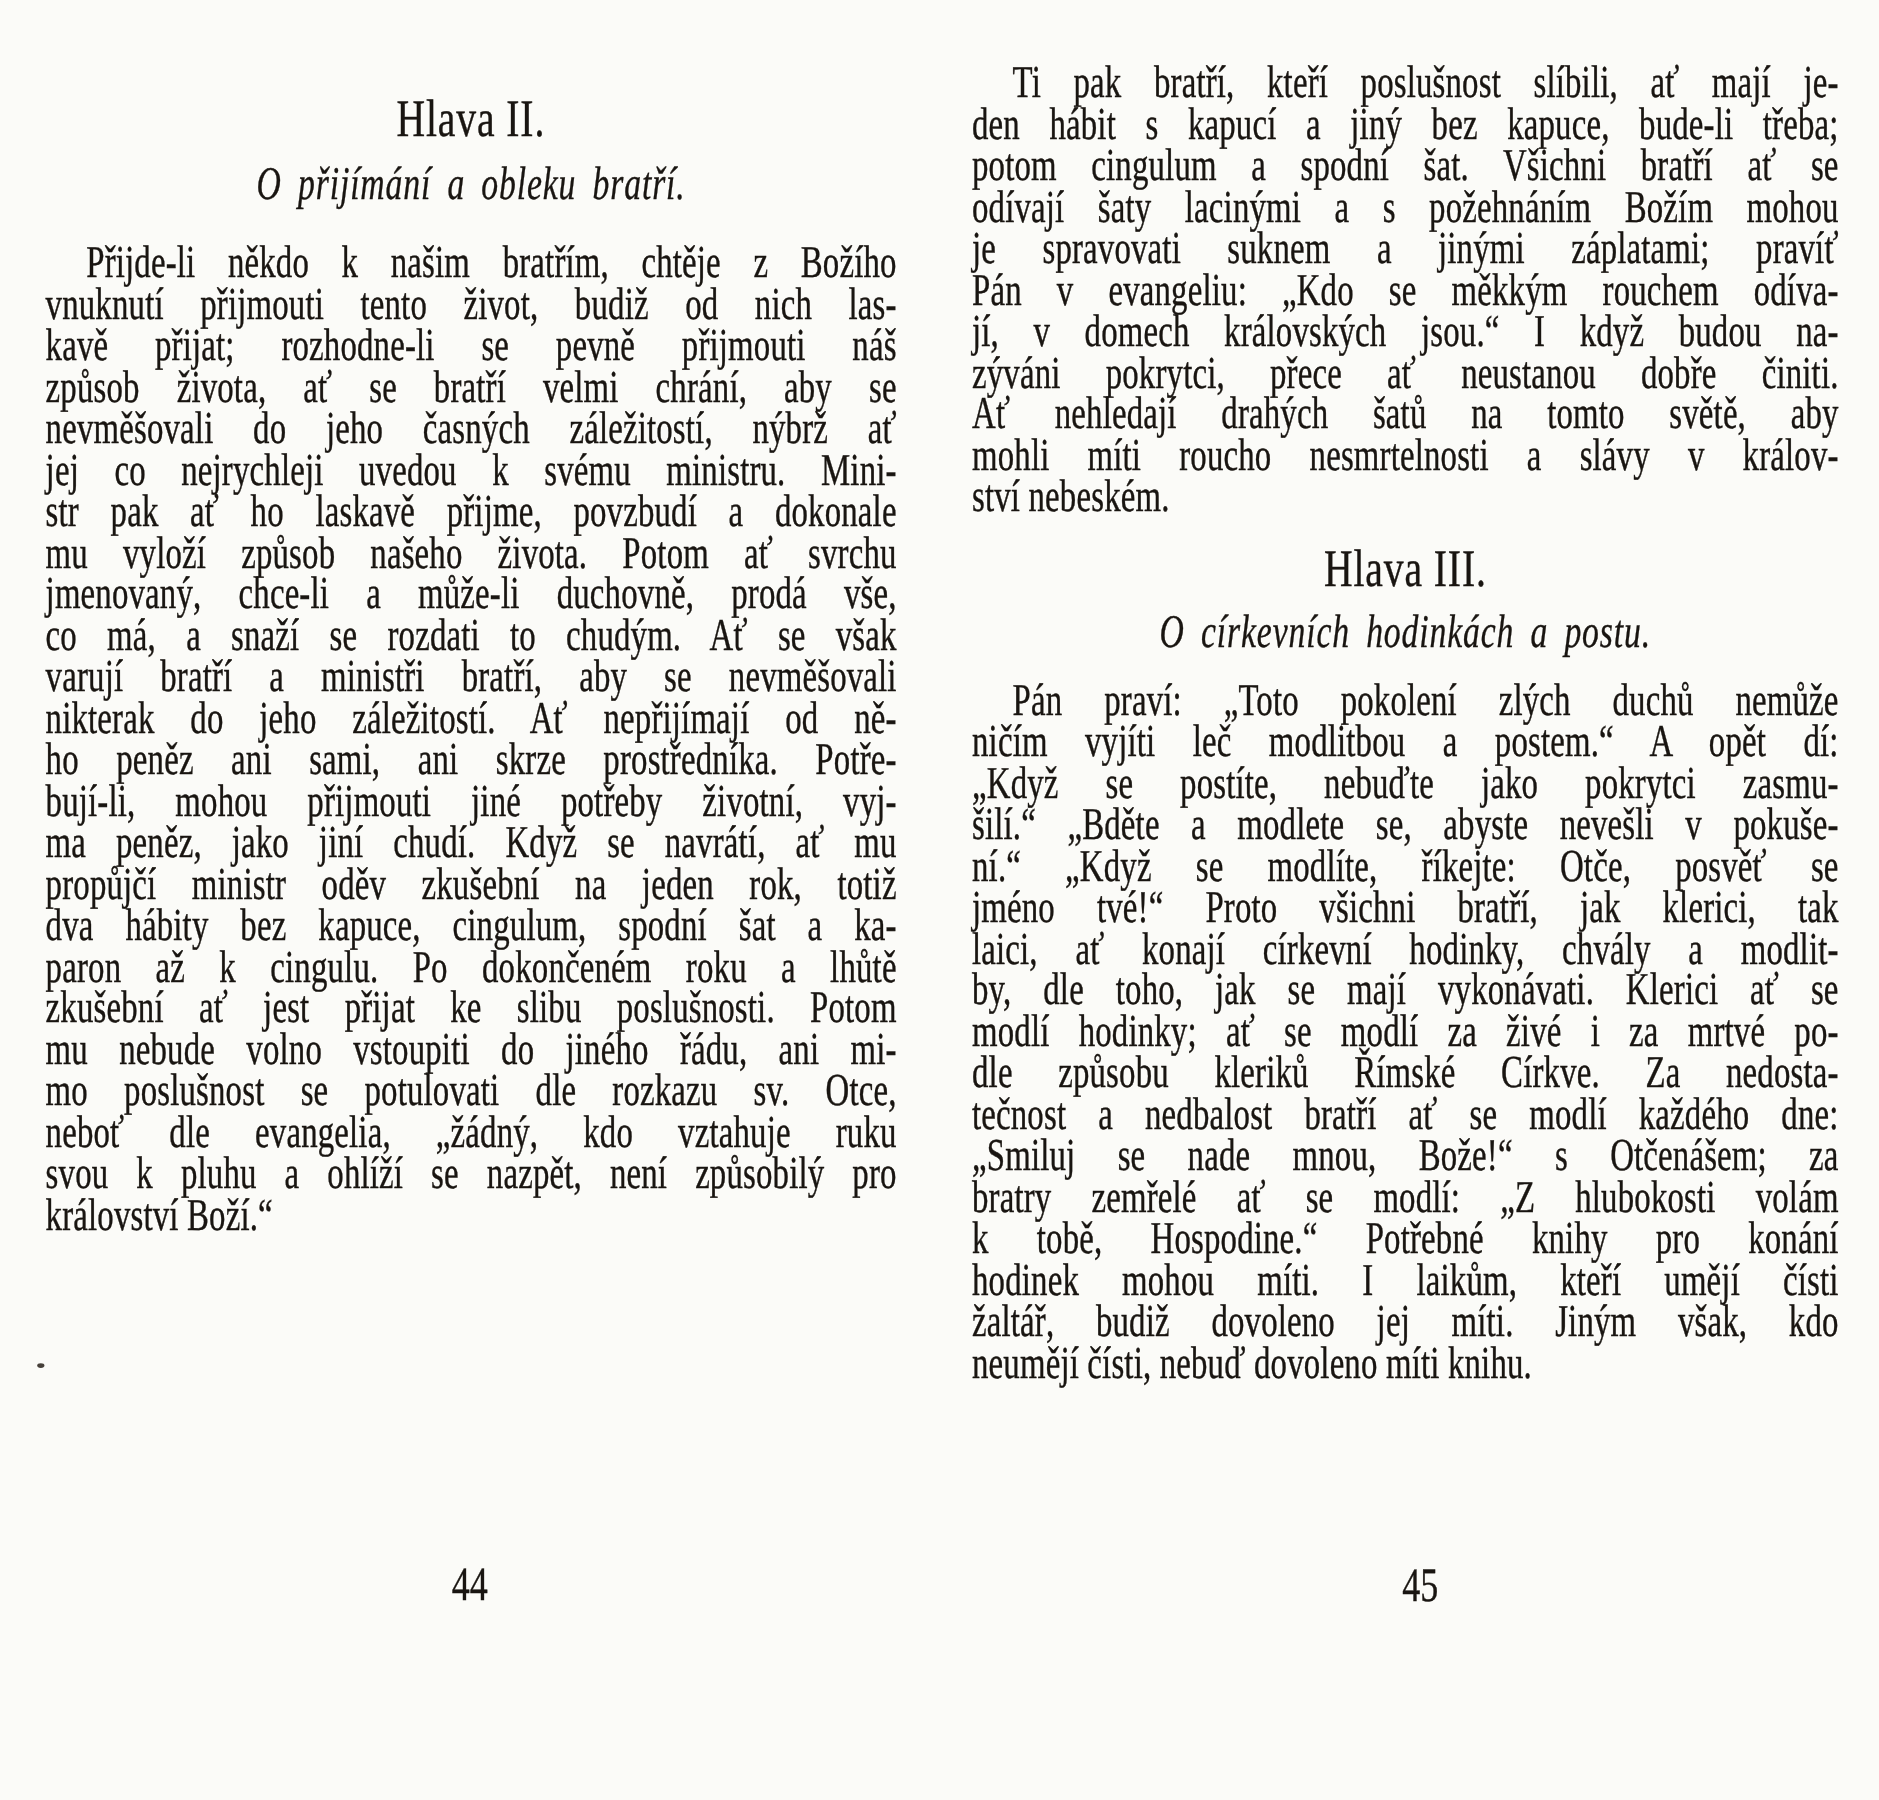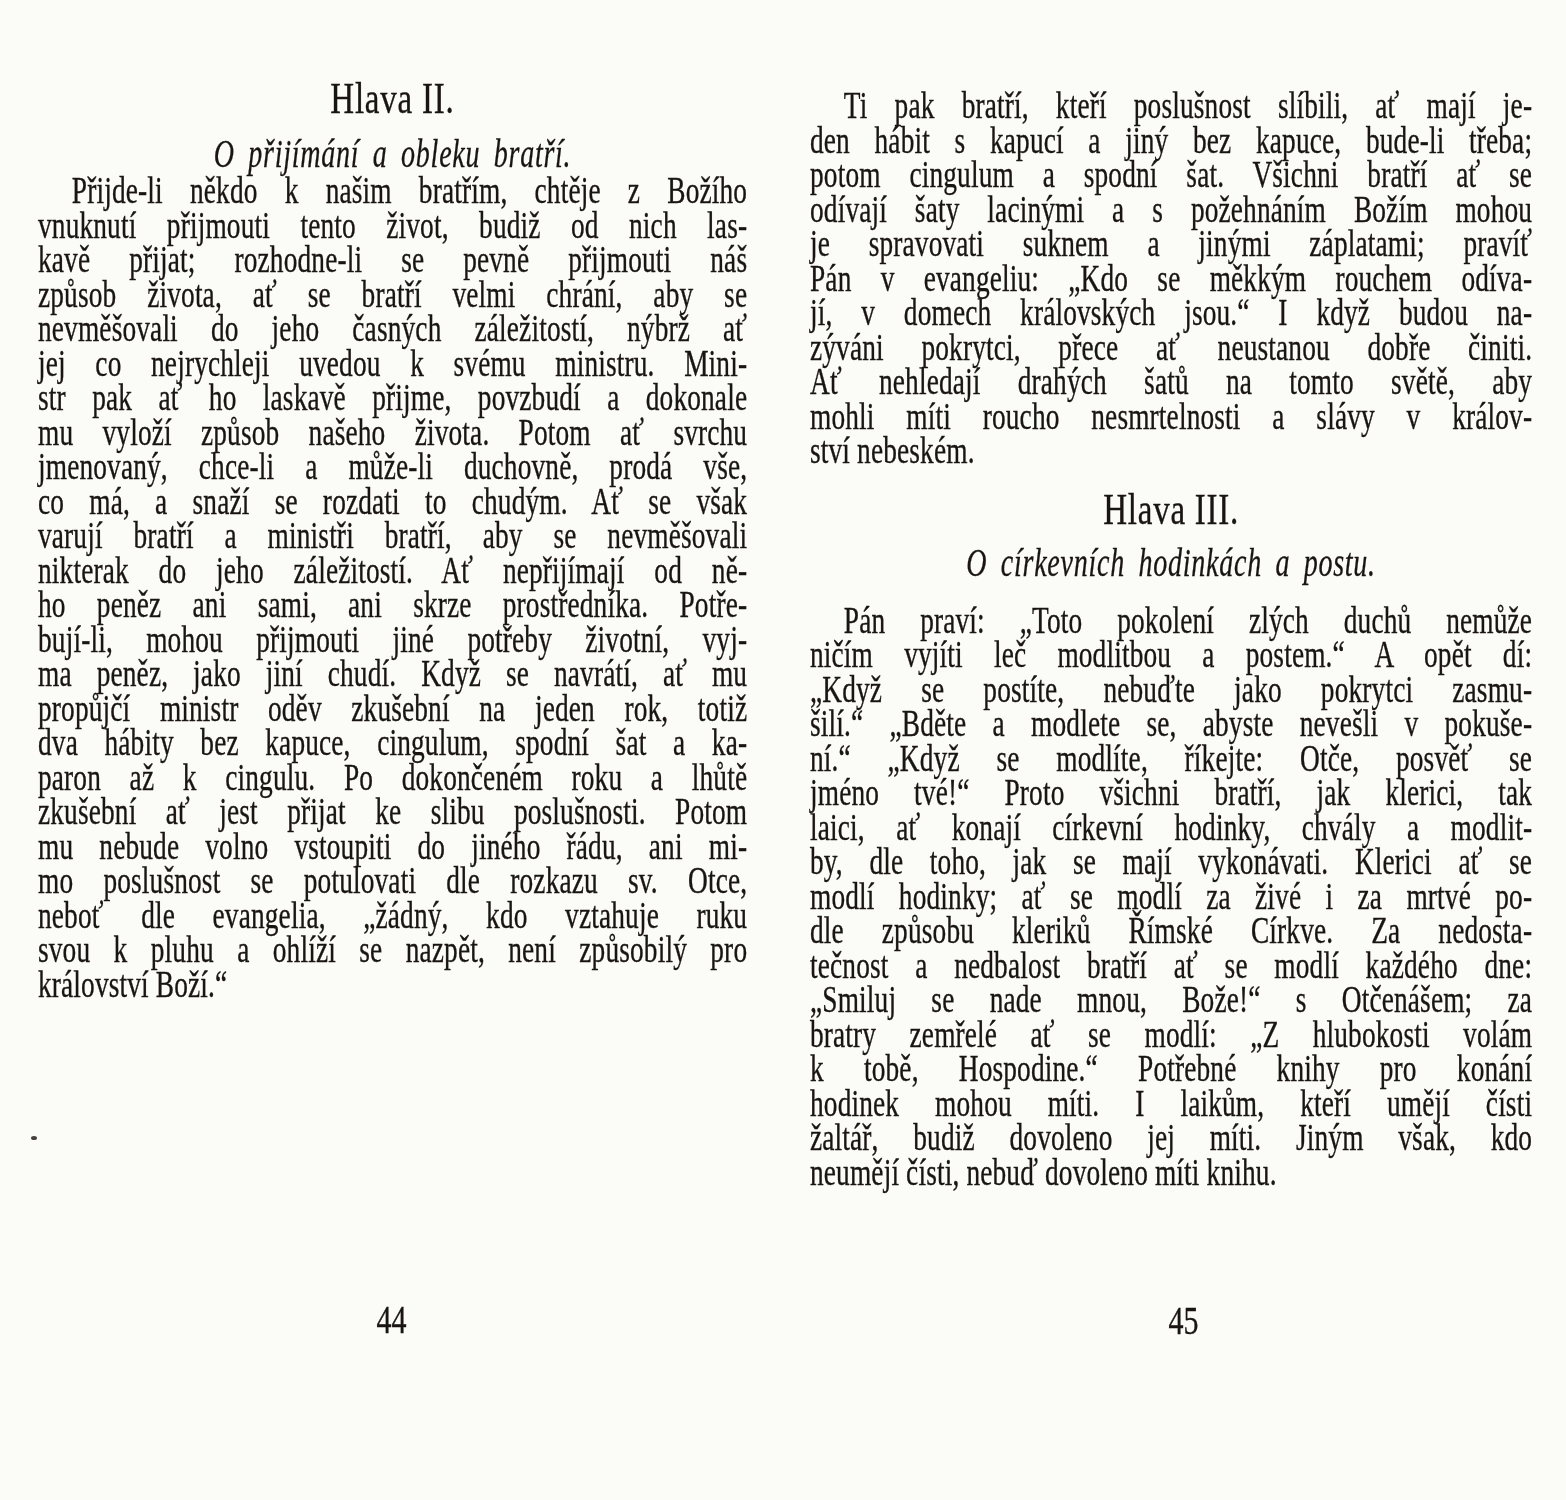--- a/index.html
+++ b/index.html
@@ -17,21 +17,21 @@
   }
   #spread {
     position: absolute;
     inset: 0;
   }
   .column {
     position: absolute;
     top: 52px;
   }
   #col-left  { left: 38px;  width: 709px; }
-  #col-right { left: 810px; width: 722px; margin-top: 36px; }
+  #col-right { left: 810px; width: 722px; }
 
   
   .line {
     font-size: 38px;
     line-height: 34.5px;
     text-align: justify;
     text-align-last: justify;
     transform: scaleX(0.72);
     transform-origin: 0 0;
     letter-spacing: 0.2px;
@@ -66,21 +66,21 @@
     transform: scaleX(0.72);
     transform-origin: 0 0;
     margin-top: 16px;
     letter-spacing: 1px;
     word-spacing: 8px;
     -webkit-text-stroke: 0.3px #191511;
   }
   #col-left  .block-subheading { width: 985px; }
   #col-right .block-subheading { width: 1003px; margin-top: 14px; }
 
-  .block-subheading + .block-para { margin-top: 0; }
+  .block-subheading + .block-para { margin-top: 29px; }
   #col-right .block-subheading + .block-para { margin-top: 21px; }
 
   .page-num {
     position: absolute;
     width: 60px;
     font-size: 40px;
     line-height: 36px;
     text-align: center;
     transform: scaleX(0.75);
     transform-origin: 0 0;

